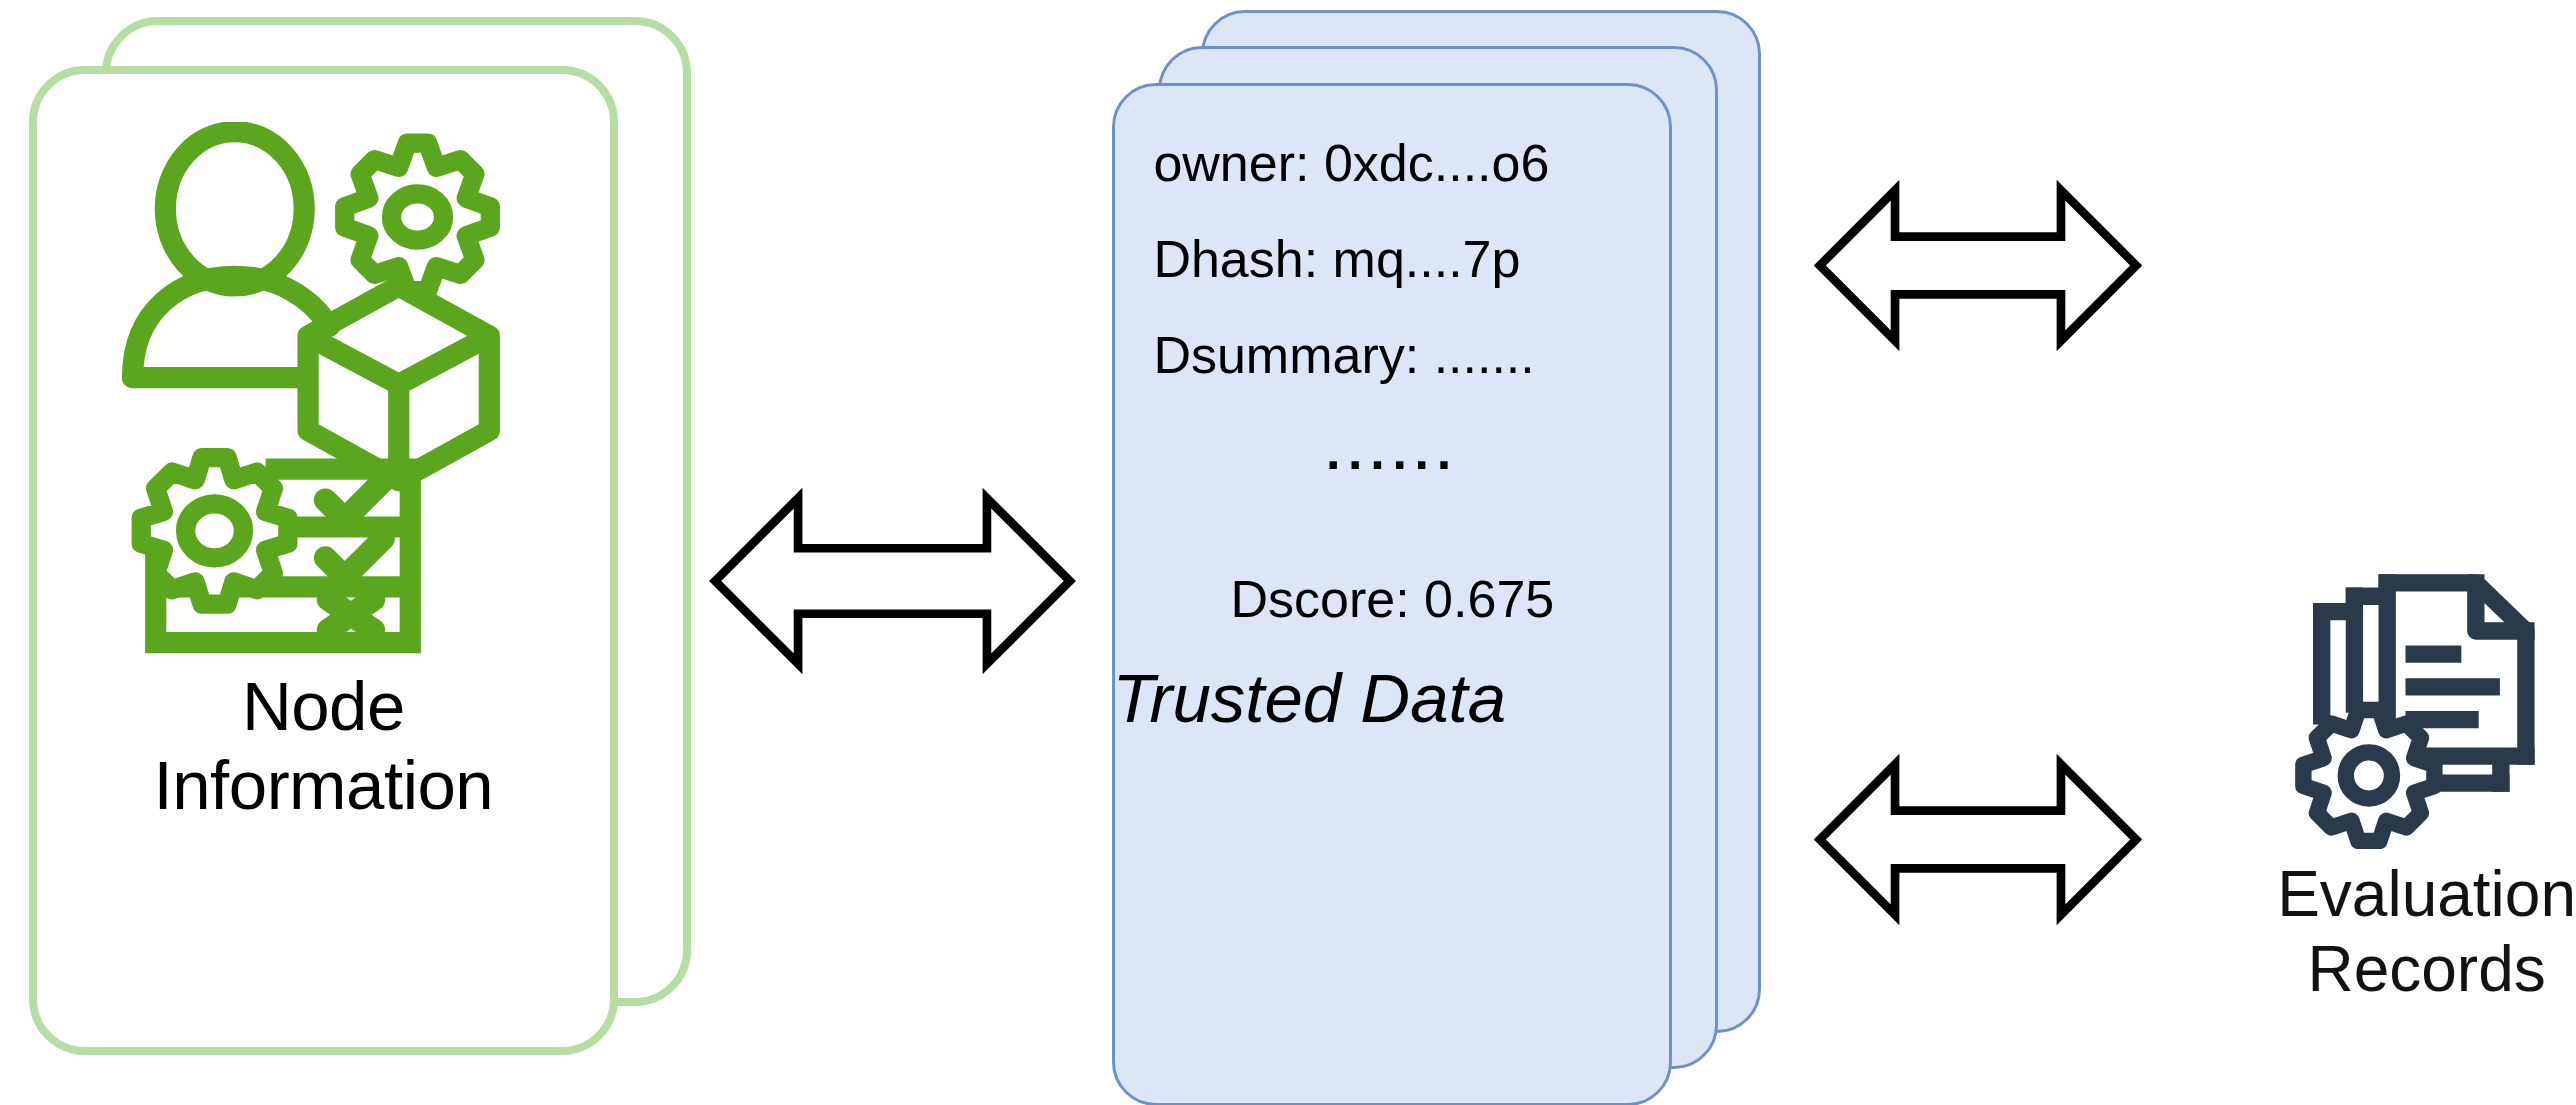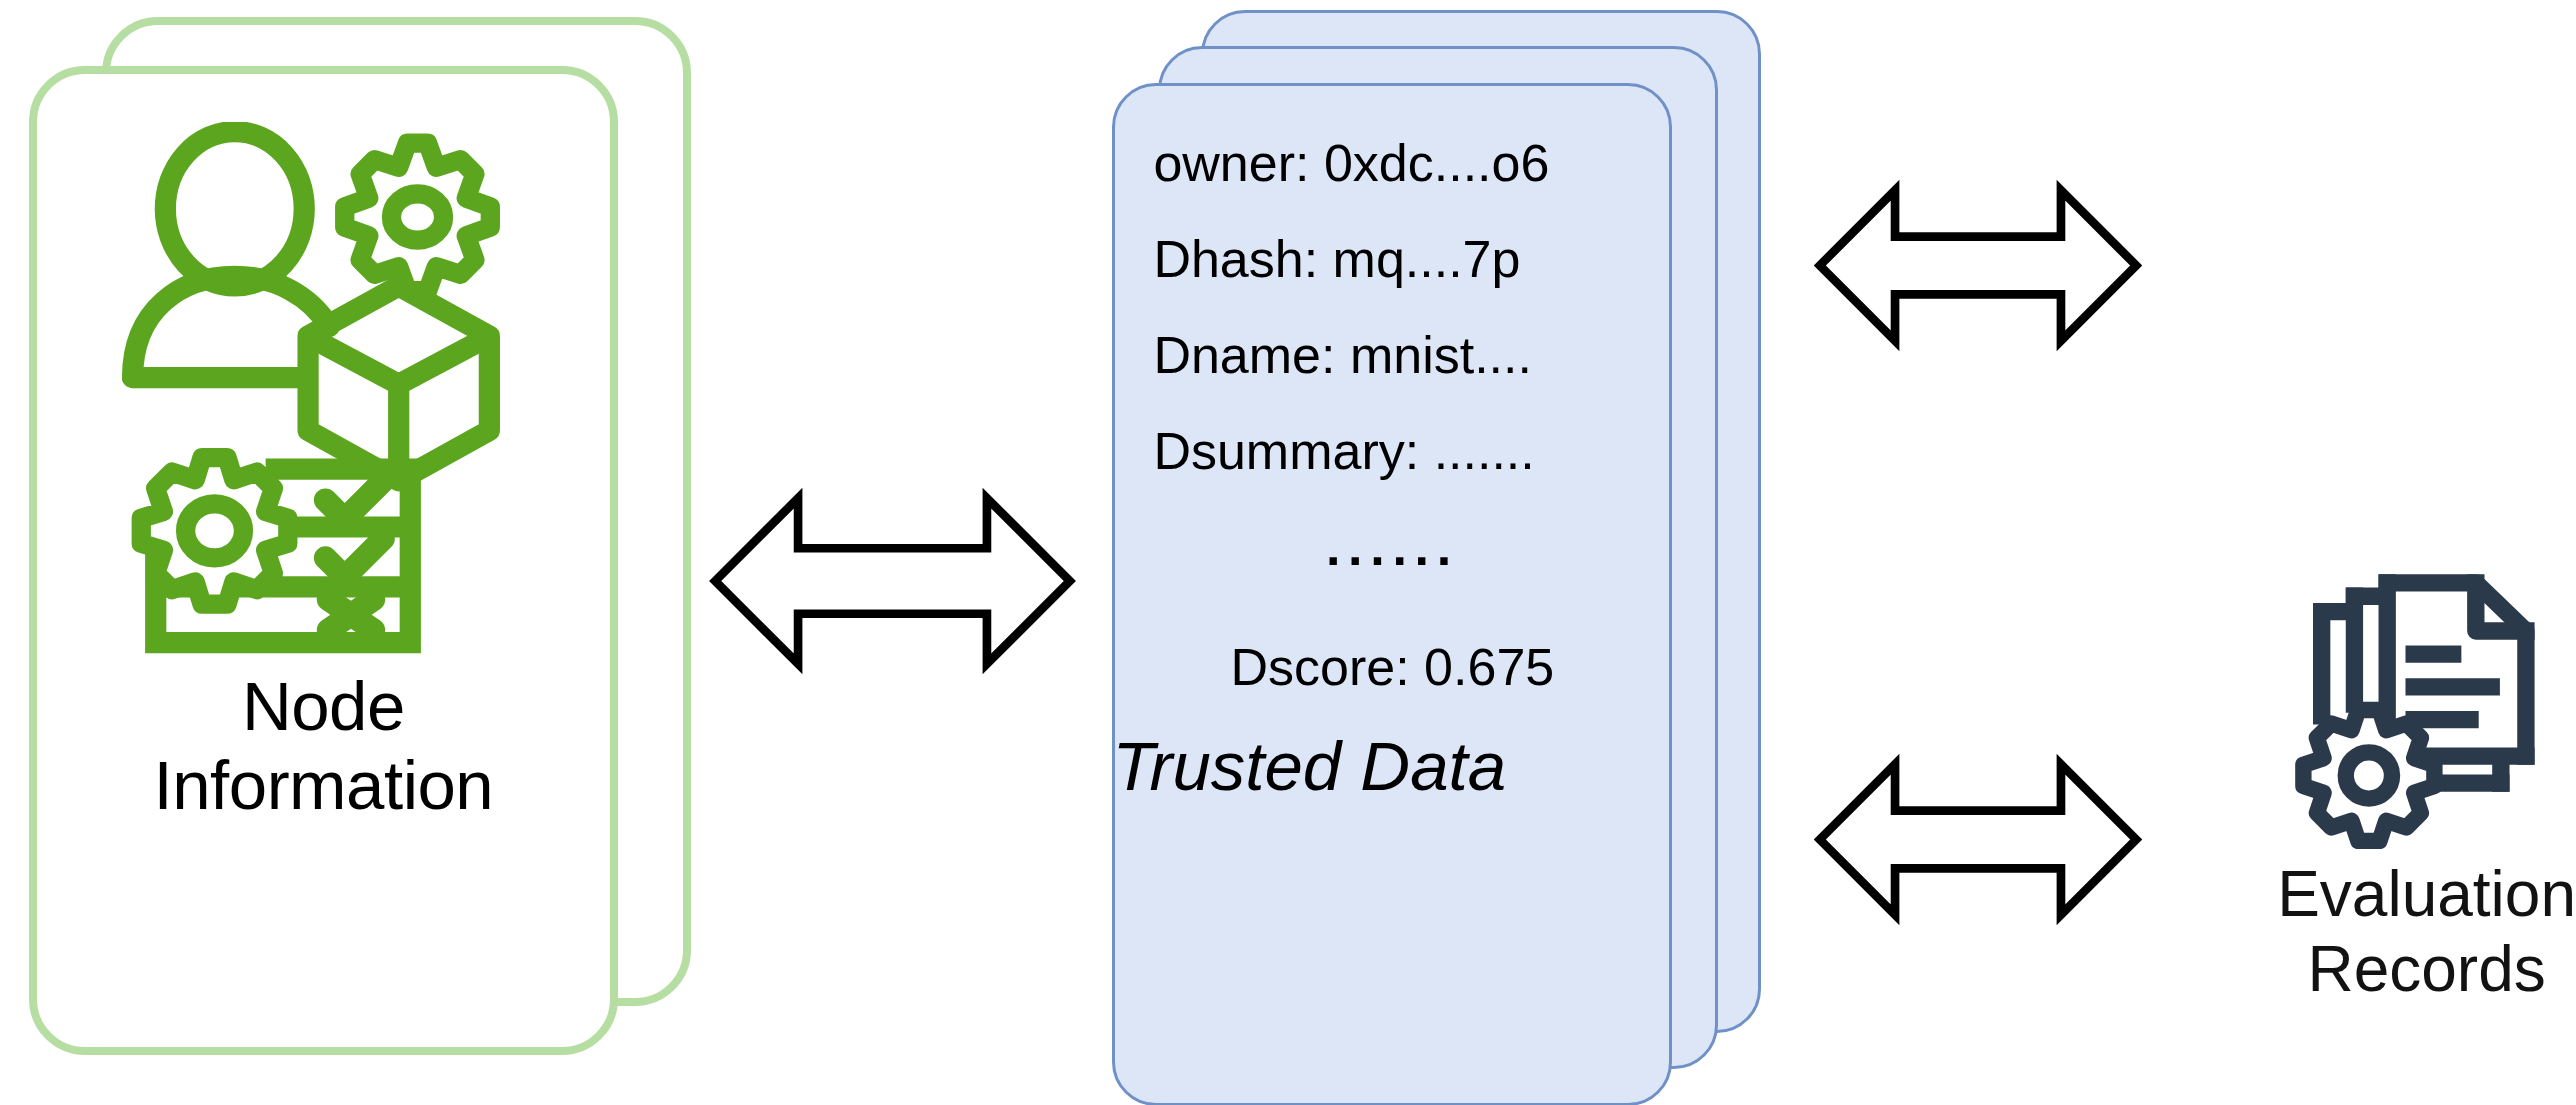--- a/index.html
+++ b/index.html
@@ -92,21 +92,21 @@
     width: 100%;
     padding-left: 0;
     text-align: center;
   }
   #data-ellipsis {
     font-weight: bold;
     letter-spacing: 7.7px;
     font-size: 52px;
     margin-bottom: 68px;
   }
-  #data-score { margin-bottom: 39px; }
+  #data-score { margin-bottom: 39px; margin-top: 28px; }
   #data-title {
     width: 100%;
     text-align: left;
     font-size: 69px;
     line-height: 1.0;
     color: #000000;
     padding-left: 0;
     white-space: nowrap;
     font-style: italic;
   }
@@ -213,21 +213,20 @@
 
   <div id="data-card-group">
 
     <div id="data-card-back3" class="card-blue"></div>
     <div id="data-card-back2" class="card-blue"></div>
     <div id="data-card-front" class="card-blue"></div>
 
     <div id="data-card-text">
       <div class="data-line">owner: 0xdc....o6</div>
       <div class="data-line">Dhash: mq....7p</div>
-      <div class="data-line">Dname: mnist....</div>
       <div class="data-line">Dsummary: .......</div>
       <div class="data-line centered" id="data-ellipsis">......</div>
       <div class="data-line centered" id="data-score">Dscore: 0.675</div>
       <div id="data-title">Trusted Data</div>
     </div>
   </div>
 
   <div id="arrow-top-right" class="arrow">
     <svg viewBox="0 0 340 200" width="328" height="193" xmlns="http://www.w3.org/2000/svg">
       <polygon points="6,100 84,22 84,70 256,70 256,22 334,100 256,178 256,130 84,130 84,178" fill="#ffffff" stroke="#000000" stroke-width="9" stroke-linejoin="miter"></polygon>

